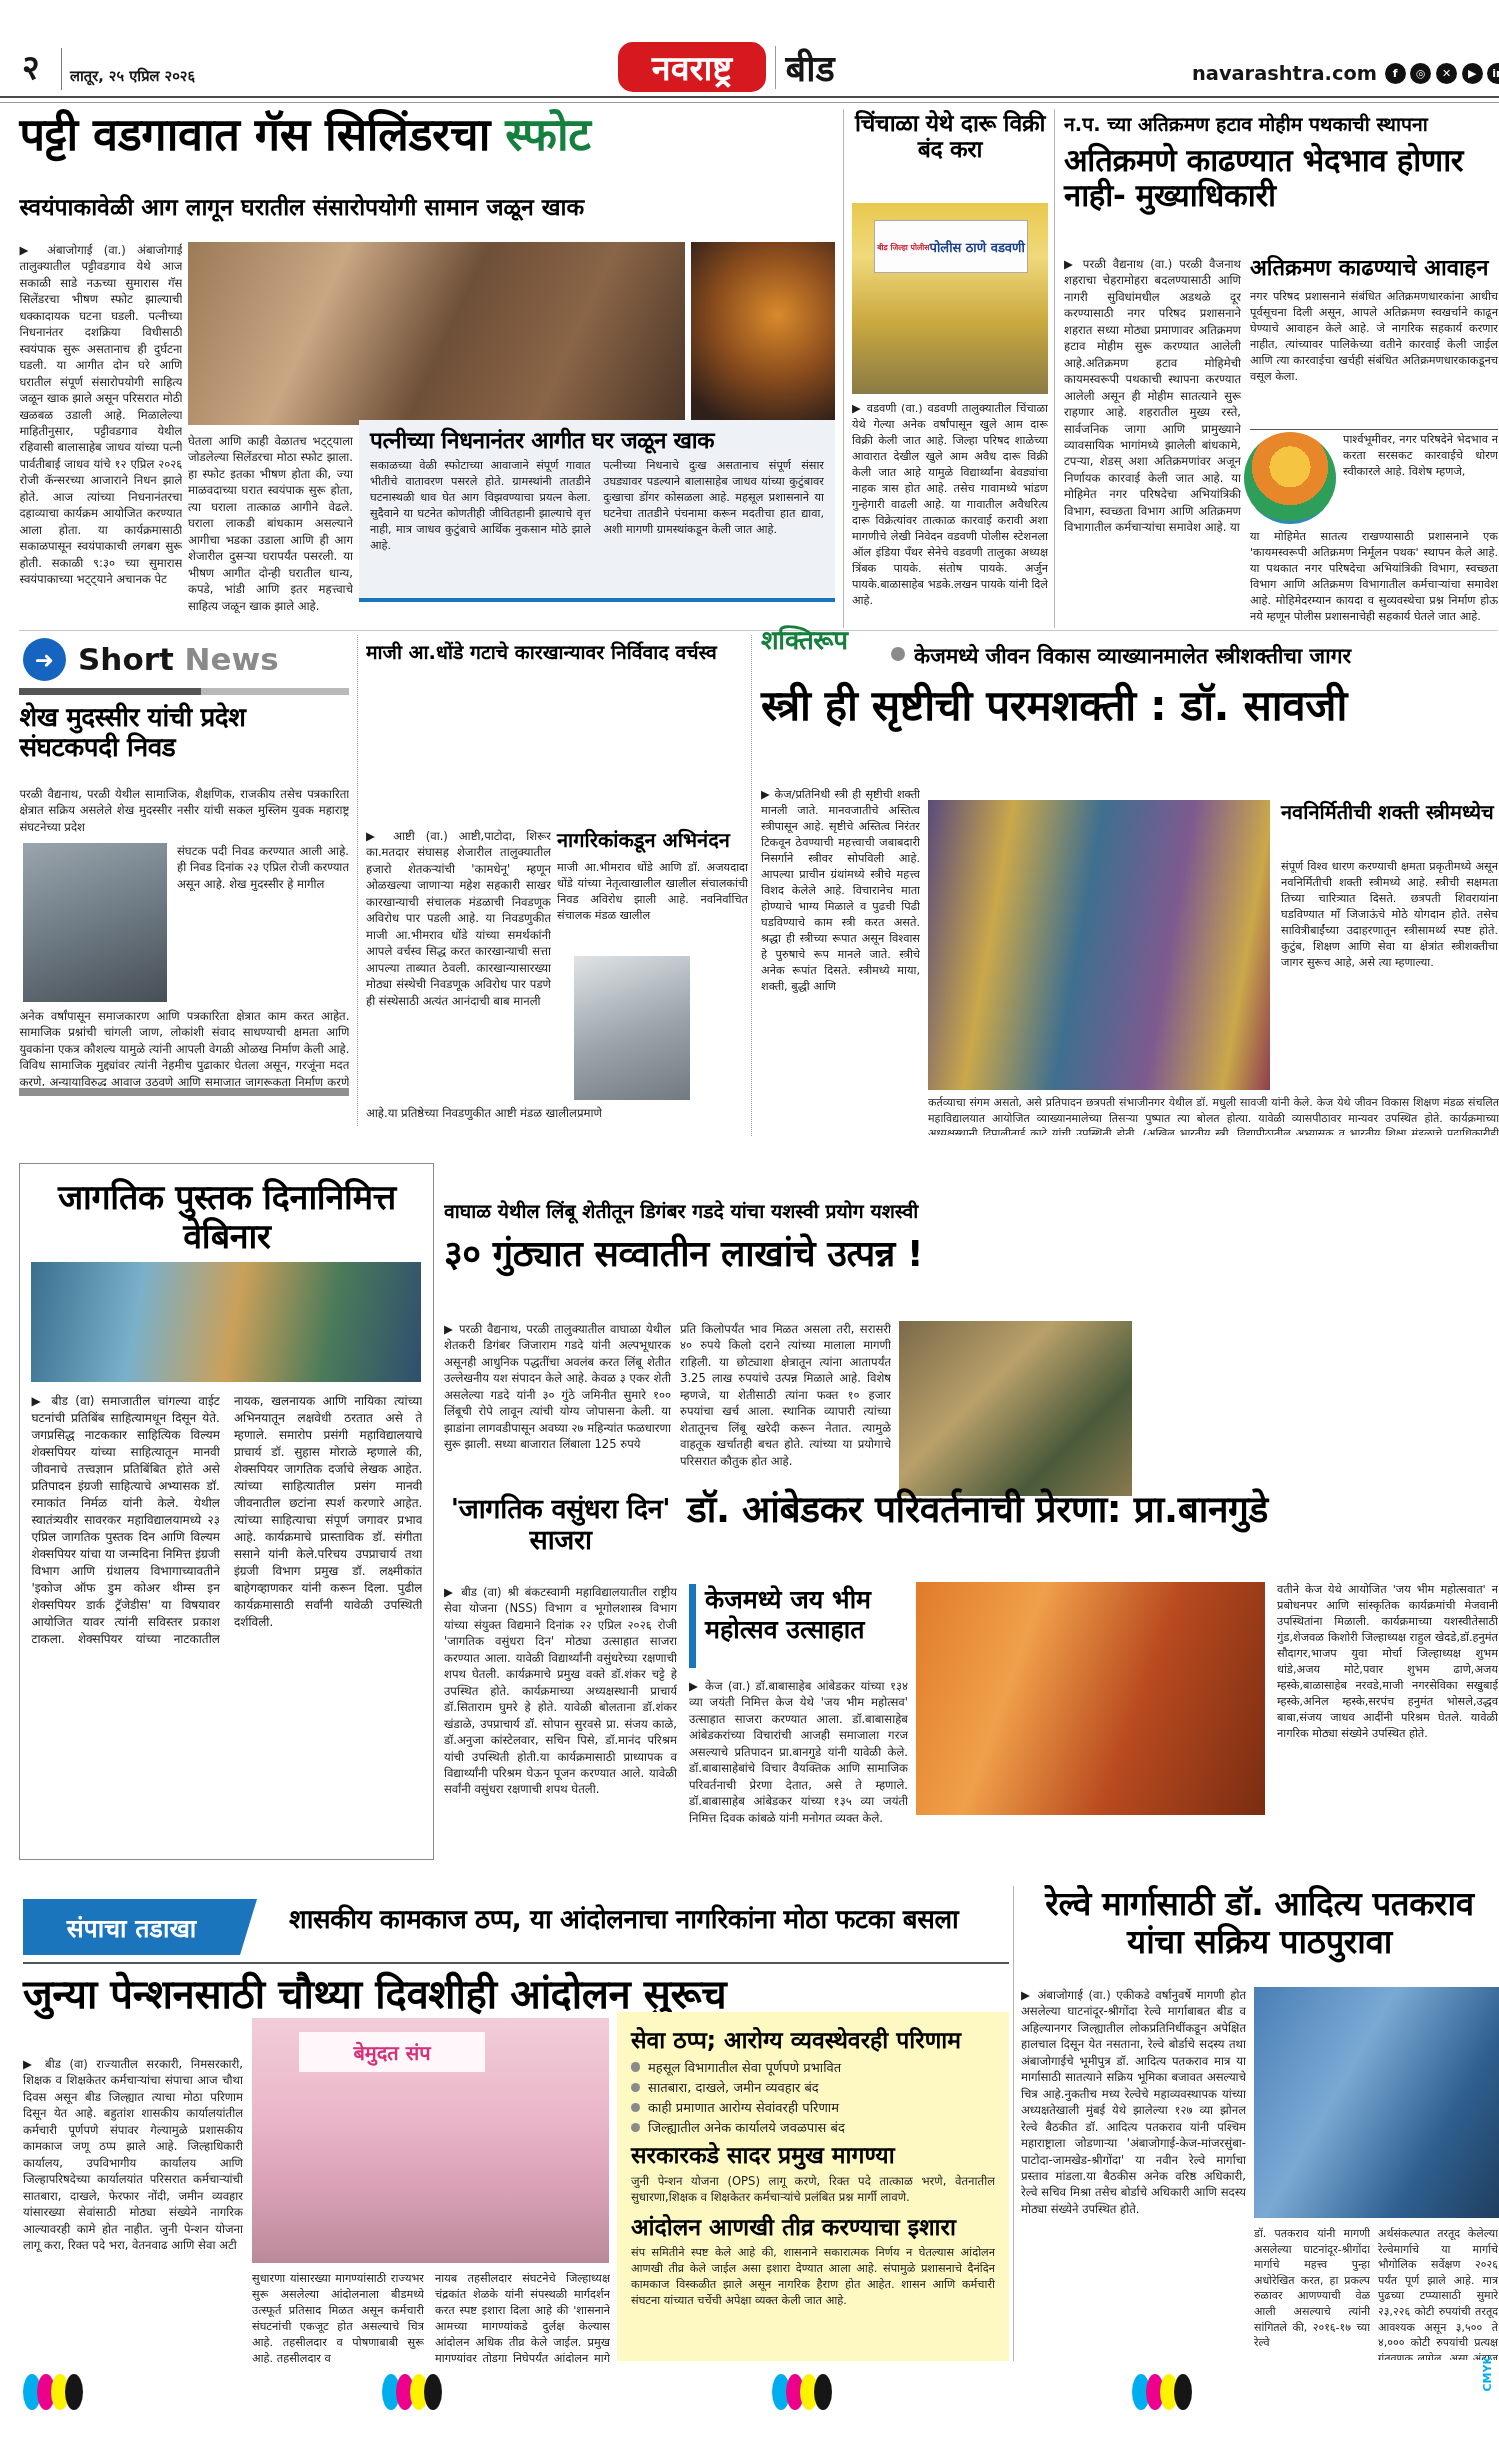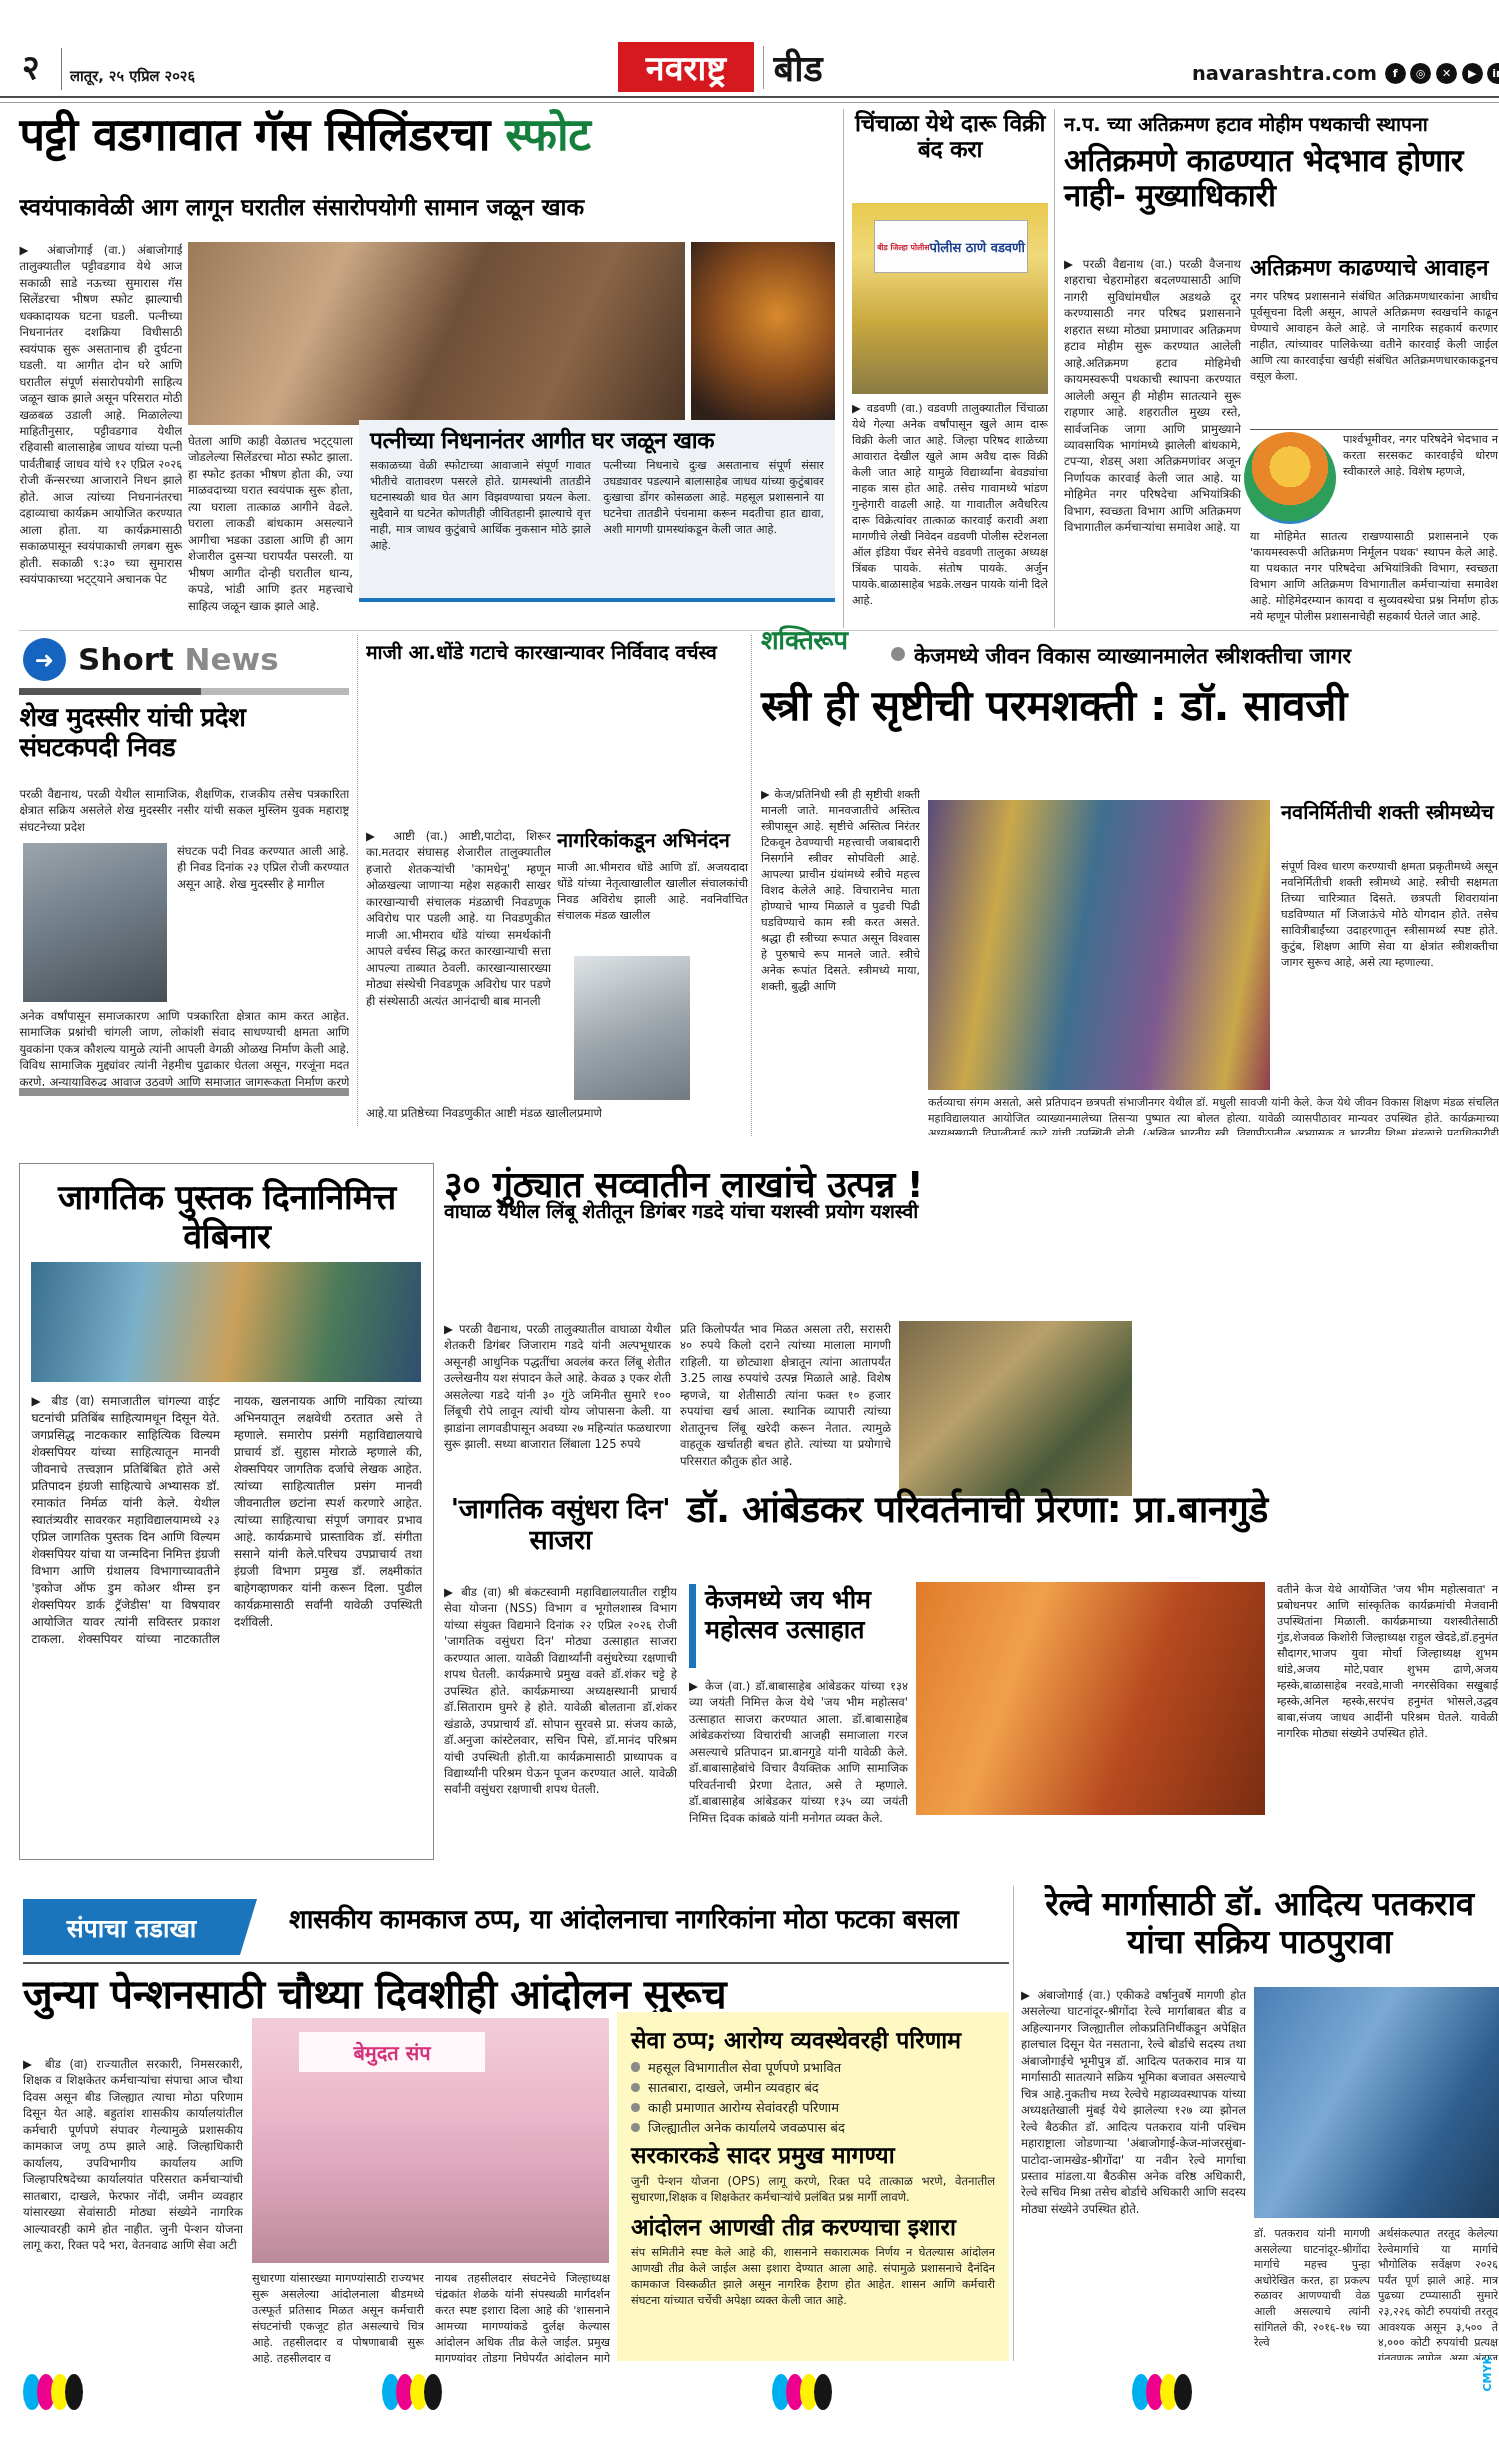--- a/index.html
+++ b/index.html
@@ -57,21 +57,21 @@
 </head>
 <body>
 
 <div class="page">
 
   <div class="abs" style="left:22px;top:43px;font-size:34px;font-weight:bold;">२</div>
   <div class="abs" style="left:61px;top:48px;height:42px;border-left:1.6px solid #777;"></div>
   <div class="abs" style="left:70px;top:65px;font-size:14.7px;font-weight:bold;">लातूर, २५ एप्रिल २०२६</div>
 
   <div class="abs" style="left:618px;top:42px;display:flex;align-items:center;gap:9.3px;">
-    <div class="mast-box" style="width:136px;height:50px;font-size:34px;">नवराष्ट्र</div>
+    <div class="mast-box" style="width:148px;height:50px;font-size:34px;border-radius:15px;">नवराष्ट्र</div>
     <div style="height:43px;border-left:1.6px solid #999;"></div>
     <div style="font-size:36px;font-weight:bold;">बीड</div>
   </div>
 
   <div class="abs" style="left:1192px;top:62px;display:flex;align-items:center;gap:7.8px;">
     <div style="font-size:19.4px;font-weight:bold;">navarashtra.com</div>
     <div class="soc">
       <div class="ic">f</div>
       <div class="ic">◎</div>
       <div class="ic">✕</div>
@@ -160,21 +160,21 @@
   <div class="abs bt" style="left:1281px;top:859px;width:217px;height:278px;font-size:11.3px;">संपूर्ण विश्व धारण करण्याची क्षमता प्रकृतीमध्ये असून नवनिर्मितीची शक्ती स्त्रीमध्ये आहे. स्त्रीची सक्षमता तिच्या चारित्र्यात दिसते. छत्रपती शिवरायांना घडविण्यात माँ जिजाऊंचे मोठे योगदान होते. तसेच सावित्रीबाईंच्या उदाहरणातून स्त्रीसामर्थ्य स्पष्ट होते. कुटुंब, शिक्षण आणि सेवा या क्षेत्रांत स्त्रीशक्तीचा जागर सुरूच आहे, असे त्या म्हणाल्या.</div>
   <div class="abs bt" style="left:928px;top:1095px;width:571px;height:40px;font-size:11px;">कर्तव्याचा संगम असतो, असे प्रतिपादन छत्रपती संभाजीनगर येथील डॉ. मधुली सावजी यांनी केले. केज येथे जीवन विकास शिक्षण मंडळ संचलित महाविद्यालयात आयोजित व्याख्यानमालेच्या तिसऱ्या पुष्पात त्या बोलत होत्या. यावेळी व्यासपीठावर मान्यवर उपस्थित होते. कार्यक्रमाच्या अध्यक्षस्थानी दिपालीताई काटे यांची उपस्थिती होती. (अखिल भारतीय स्त्री, विद्यापीठातील अभ्यासक व भारतीय शिक्षा मंडळाचे पदाधिकारीही उपस्थित होते.)</div>
 
   <div class="abs" style="left:19.4px;top:1163px;width:415px;height:697px;border:1.6px solid #8a8a8a;box-sizing:border-box;">
     <div class="hl center" style="margin:14px 11px 6.2px 11px;font-size:34px;">जागतिक पुस्तक दिनानिमित्त वेबिनार</div>
     <div class="ph ph-webinar" style="position:relative;left:11px;top:0;width:390px;height:120px;"></div>
     <div class="bt" style="margin:11px;height:444px;column-count:2;column-gap:14px;font-size:12px;">▶ बीड (वा) समाजातील चांगल्या वाईट घटनांची प्रतिबिंब साहित्यामधून दिसून येते. जगप्रसिद्ध नाटककार साहित्यिक विल्यम शेक्सपियर यांच्या साहित्यातून मानवी जीवनाचे तत्त्वज्ञान प्रतिबिंबित होते असे प्रतिपादन इंग्रजी साहित्याचे अभ्यासक डॉ. रमाकांत निर्मळ यांनी केले. येथील स्वातंत्र्यवीर सावरकर महाविद्यालयामध्ये २३ एप्रिल जागतिक पुस्तक दिन आणि विल्यम शेक्सपियर यांचा या जन्मदिना निमित्त इंग्रजी विभाग आणि ग्रंथालय विभागाच्यावतीने 'इकोज ऑफ डुम कोअर थीम्स इन शेक्सपियर डार्क ट्रॅजेडीस' या विषयावर आयोजित यावर त्यांनी सविस्तर प्रकाश टाकला. शेक्सपियर यांच्या नाटकातील नायक, खलनायक आणि नायिका त्यांच्या अभिनयातून लक्षवेधी ठरतात असे ते म्हणाले. समारोप प्रसंगी महाविद्यालयाचे प्राचार्य डॉ. सुहास मोराळे म्हणाले की, शेक्सपियर जागतिक दर्जाचे लेखक आहेत. त्यांच्या साहित्यातील प्रसंग मानवी जीवनातील छटांना स्पर्श करणारे आहेत. त्यांच्या साहित्याचा संपूर्ण जगावर प्रभाव आहे. कार्यक्रमाचे प्रास्ताविक डॉ. संगीता ससाने यांनी केले.परिचय उपप्राचार्य तथा इंग्रजी विभाग प्रमुख डॉ. लक्ष्मीकांत बाहेगव्हाणकर यांनी करून दिला. पुढील कार्यक्रमासाठी सर्वांनी यावेळी उपस्थिती दर्शविली.</div>
   </div>
 
   <div class="abs kick" style="left:444px;top:1197px;width:691px;font-size:19.4px;">वाघाळ येथील लिंबू शेतीतून डिगंबर गडदे यांचा यशस्वी प्रयोग यशस्वी</div>
-  <div class="abs hl" style="left:444px;top:1164px;width:691px;font-size:36px;">३० गुंठ्यात सव्वातीन लाखांचे उत्पन्न !</div>
+  <div class="abs hl" style="left:444px;top:1233px;width:691px;font-size:36px;">३० गुंठ्यात सव्वातीन लाखांचे उत्पन्न !</div>
   <div class="abs bt" style="left:444px;top:1321px;width:227px;height:161px;font-size:11.6px;">▶ परळी वैद्यनाथ, परळी तालुक्यातील वाघाळा येथील शेतकरी डिगंबर जिजाराम गडदे यांनी अल्पभूधारक असूनही आधुनिक पद्धतींचा अवलंब करत लिंबू शेतीत उल्लेखनीय यश संपादन केले आहे. केवळ ३ एकर शेती असलेल्या गडदे यांनी ३० गुंठे जमिनीत सुमारे १०० लिंबूची रोपे लावून त्यांची योग्य जोपासना केली. या झाडांना लागवडीपासून अवघ्या २७ महिन्यांत फळधारणा सुरू झाली. सध्या बाजारात लिंबाला 125 रुपये</div>
   <div class="abs bt" style="left:680px;top:1321px;width:211px;height:161px;font-size:11.6px;">प्रति किलोपर्यंत भाव मिळत असला तरी, सरासरी ४० रुपये किलो दराने त्यांच्या मालाला मागणी राहिली. या छोट्याशा क्षेत्रातून त्यांना आतापर्यंत 3.25 लाख रुपयांचे उत्पन्न मिळाले आहे. विशेष म्हणजे, या शेतीसाठी त्यांना फक्त १० हजार रुपयांचा खर्च आला. स्थानिक व्यापारी त्यांच्या शेतातूनच लिंबू खरेदी करून नेतात. त्यामुळे वाहतूक खर्चातही बचत होते. त्यांच्या या प्रयोगाचे परिसरात कौतुक होत आहे.</div>
   <div class="ph ph-lemon" style="left:899px;top:1321px;width:233px;height:175px;"></div>
 
   <div class="abs hl center" style="left:446px;top:1494px;width:229px;font-size:27px;">'जागतिक वसुंधरा दिन' साजरा</div>
   <div class="abs bt" style="left:444px;top:1584px;width:233px;height:273px;font-size:11.6px;">▶ बीड (वा) श्री बंकटस्वामी महाविद्यालयातील राष्ट्रीय सेवा योजना (NSS) विभाग व भूगोलशास्त्र विभाग यांच्या संयुक्त विद्यमाने दिनांक २२ एप्रिल २०२६ रोजी 'जागतिक वसुंधरा दिन' मोठ्या उत्साहात साजरा करण्यात आला. यावेळी विद्यार्थ्यांनी वसुंधरेच्या रक्षणाची शपथ घेतली. कार्यक्रमाचे प्रमुख वक्ते डॉ.शंकर चट्टे हे उपस्थित होते. कार्यक्रमाच्या अध्यक्षस्थानी प्राचार्य डॉ.सिताराम घुमरे हे होते. यावेळी बोलताना डॉ.शंकर खंडाळे, उपप्राचार्य डॉ. सोपान सुरवसे प्रा. संजय काळे, डॉ.अनुजा कांस्टेलवार, सचिन पिसे, डॉ.मानंद परिश्रम यांची उपस्थिती होती.या कार्यक्रमासाठी प्राध्यापक व विद्यार्थ्यांनी परिश्रम घेऊन पूजन करण्यात आले. यावेळी सर्वांनी वसुंधरा रक्षणाची शपथ घेतली.</div>
 
   <div class="abs hl" style="left:687px;top:1489px;width:811px;font-size:37px;">डॉ. आंबेडकर परिवर्तनाची प्रेरणा: प्रा.बानगुडे</div>
   <div class="bluebar" style="left:689px;top:1584px;width:7px;height:84px;"></div>
   <div class="abs sub" style="left:705px;top:1585px;width:203px;font-size:25px;">केजमध्ये जय भीम महोत्सव उत्साहात</div>

